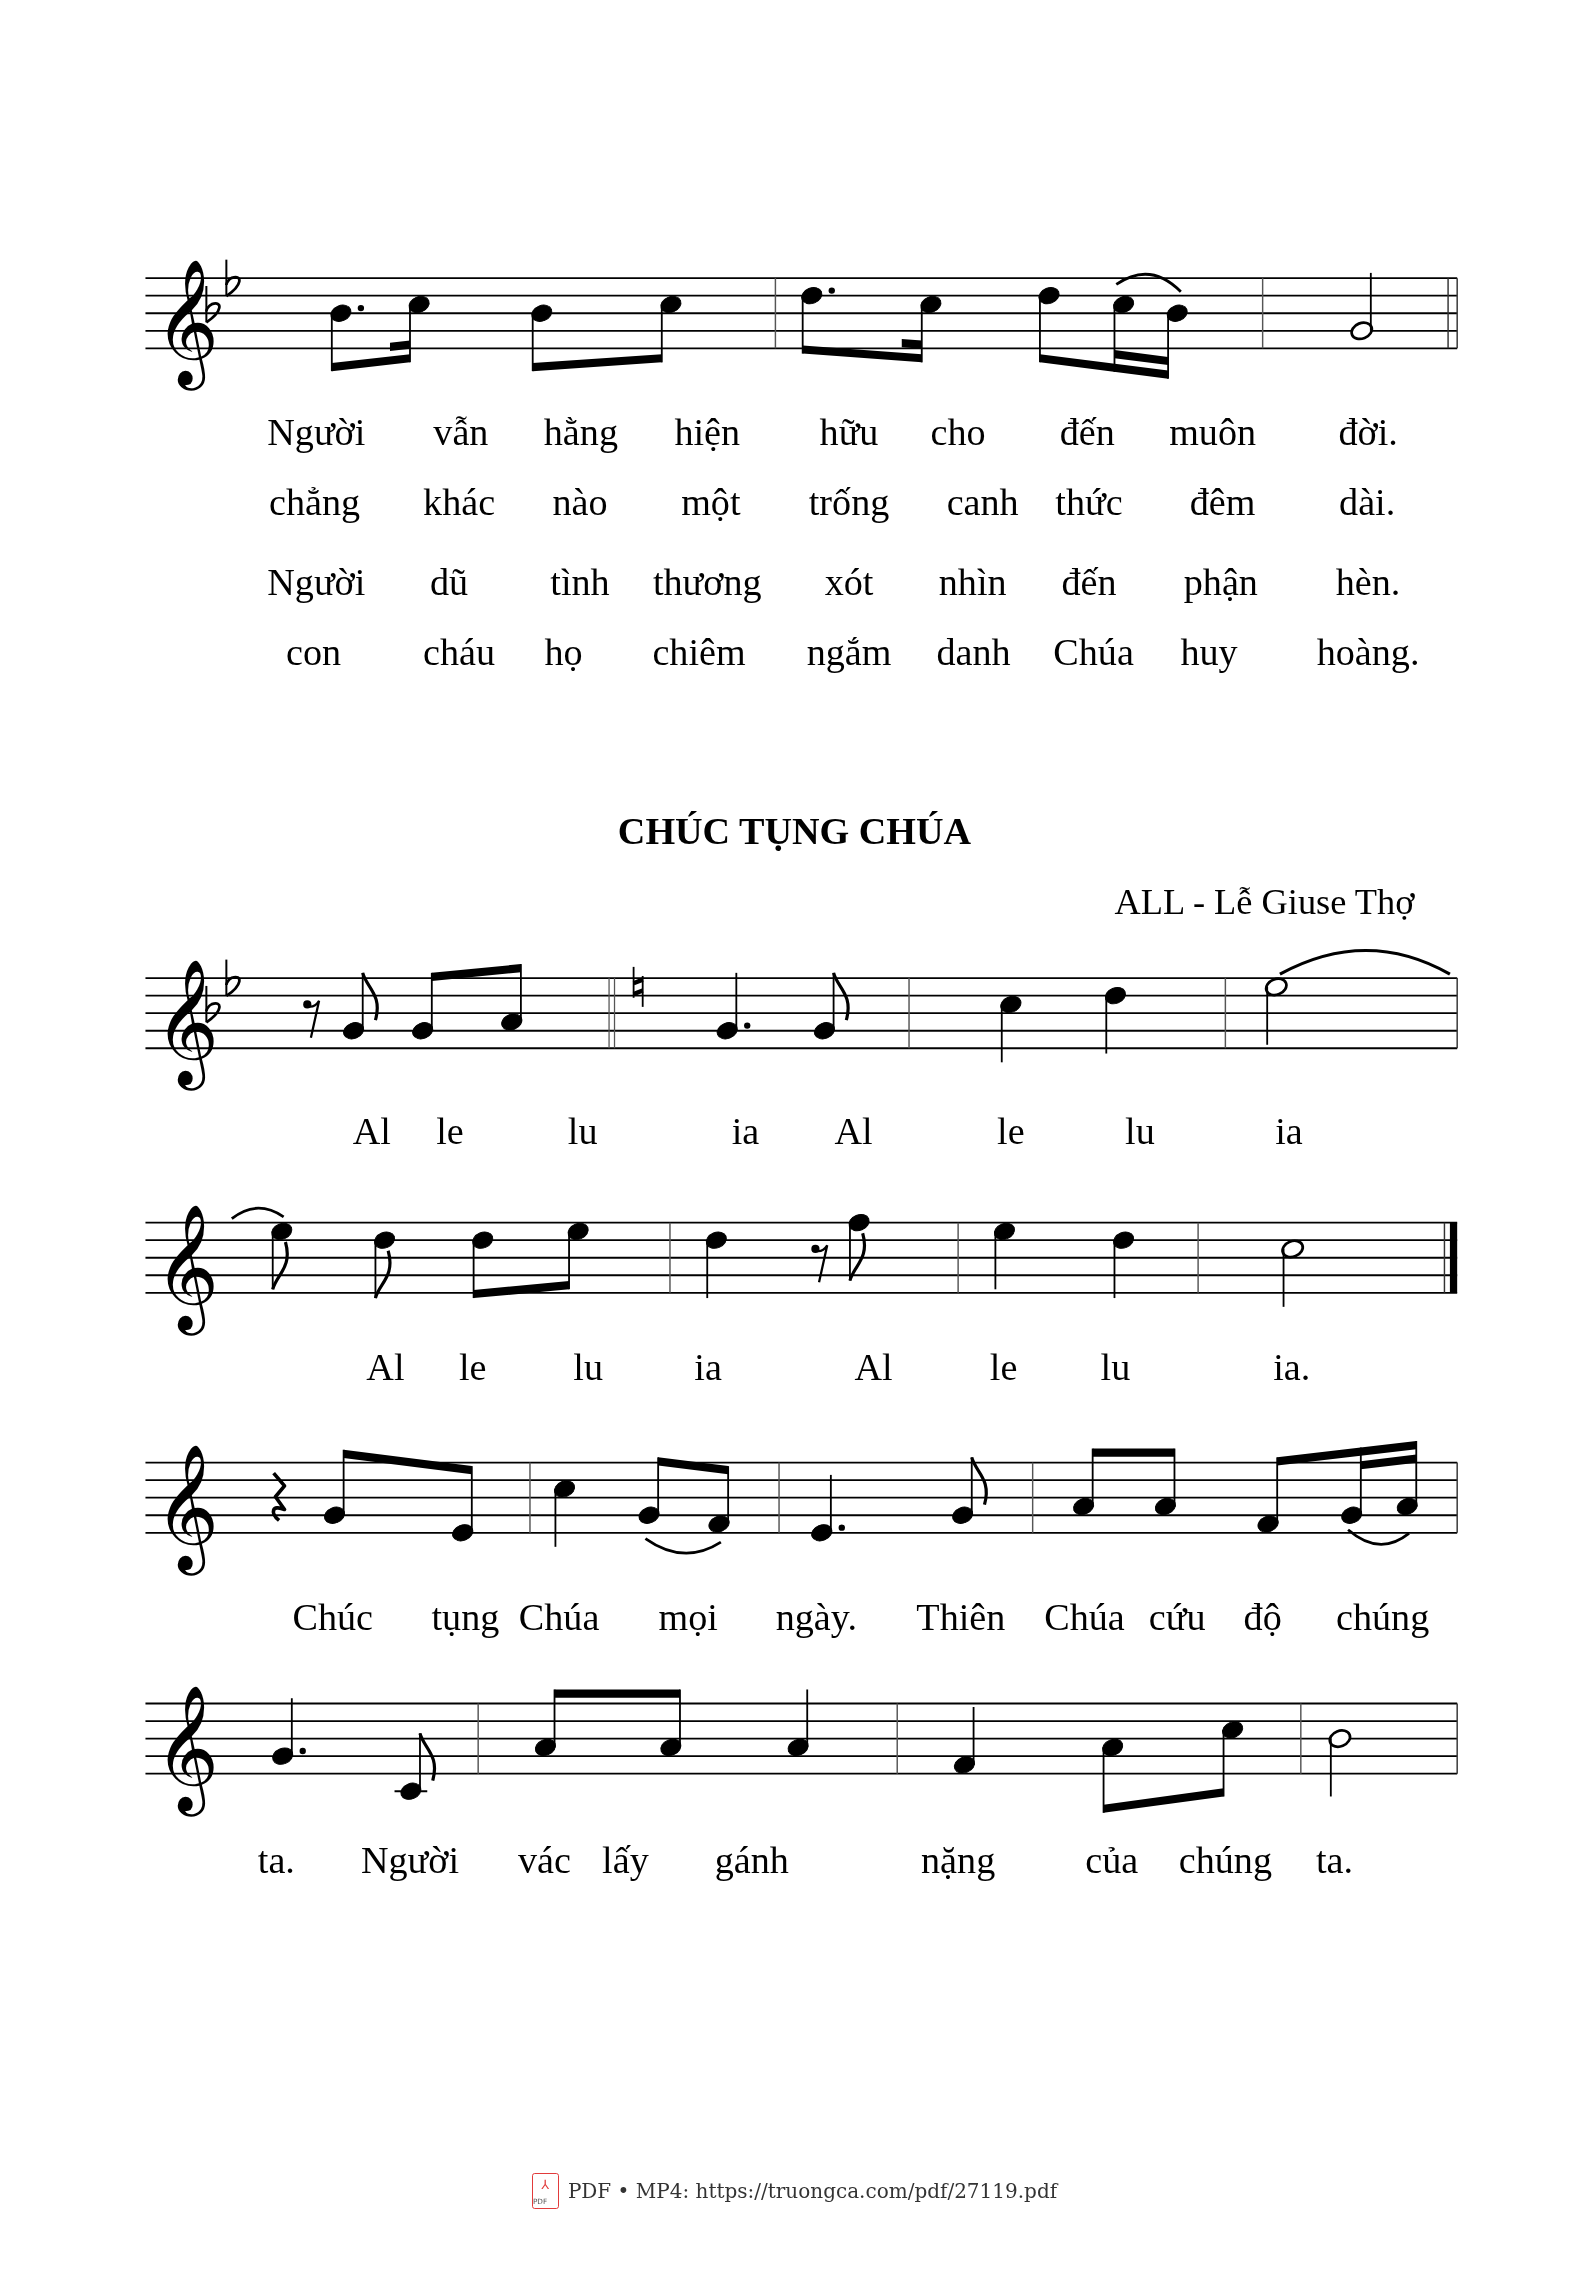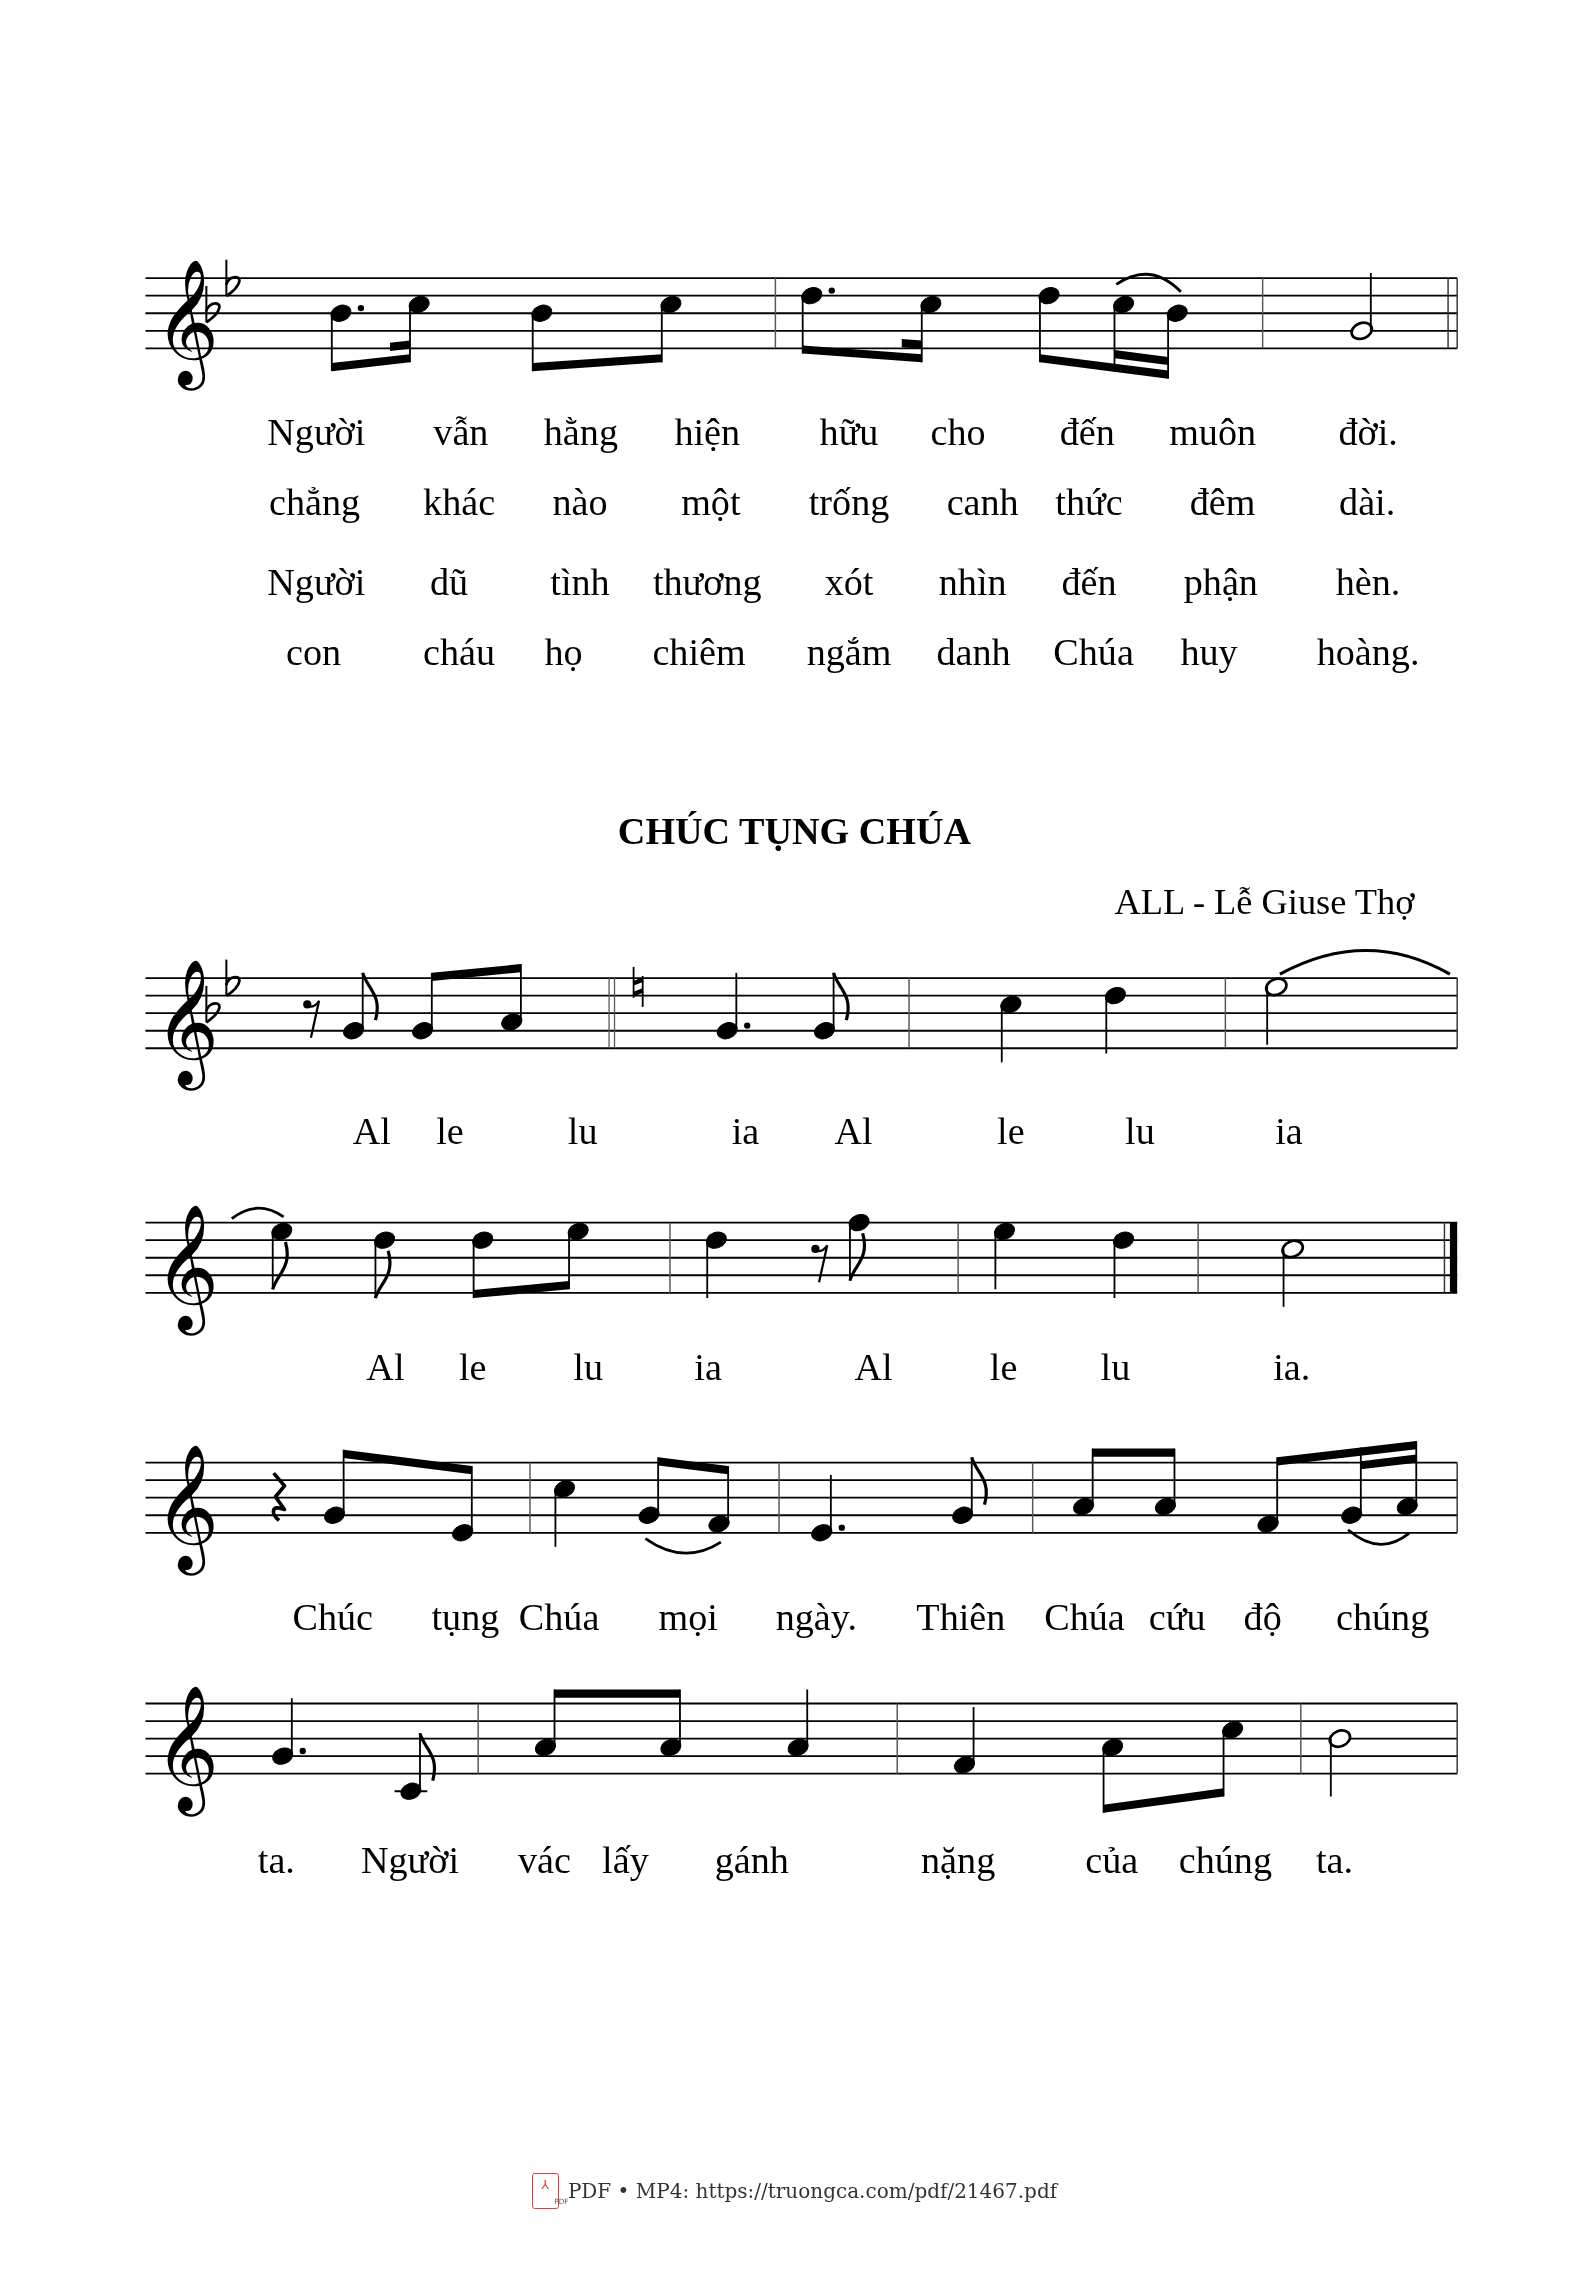--- a/index.html
+++ b/index.html
@@ -4,21 +4,21 @@
 <style>
   html, body { margin: 0; padding: 0; background: #ffffff; }
   body { width: 1589px; height: 2288px; position: relative; overflow: hidden; font-family: "Liberation Serif", "DejaVu Serif", serif; color: #000; }
   #score { position: absolute; left: 0; top: 0; width: 1589px; height: 2288px; }
   .lyric { font-family: "Liberation Serif", "DejaVu Serif", serif; font-size: 42px; fill: #000; }
   .title { font-family: "Liberation Serif", "DejaVu Serif", serif; font-size: 42px; font-weight: bold; }
   .author { font-family: "Liberation Serif", "DejaVu Serif", serif; font-size: 40px; }
   #footer { position: absolute; left: 0; top: 2169px; width: 1589px; height: 44px; display: flex; justify-content: center; align-items: center; gap: 9px; }
   #footer .pdf-icon { width: 27px; height: 36px; border: 1.8px solid #e23b3b; border-radius: 2.7px; position: relative; box-sizing: border-box; background: #fff; }
   #footer .pdf-icon .glyph { position: absolute; top: 2.7px; left: 0; width: 100%; text-align: center; color: #e23b3b; font-size: 12.7px; font-family: "DejaVu Sans", sans-serif; }
-  #footer .pdf-icon .lbl { position: absolute; bottom: 1.8px; left: 0; width: 100%; text-align: center; color: #555; font-size: 7.3px; font-family: "DejaVu Sans", sans-serif; margin-left: 16px; }
+  #footer .pdf-icon .lbl { position: absolute; bottom: 1.8px; left: 0; width: 100%; text-align: left; color: #555; font-size: 7.3px; font-family: "DejaVu Sans", sans-serif; }
   #footer .text { font-family: "DejaVu Serif", "Liberation Serif", serif; font-size: 20px; color: #333; }
 </style>
 </head>
 <body>
 
 <svg id="score" xmlns="http://www.w3.org/2000/svg" width="1589" height="2288" viewBox="0 0 1748 2517">
   <rect x="0" y="0" width="1748" height="2517" fill="#ffffff"></rect>
   <g id="staves-layer">
       <g>
         <line x1="160" y1="306" x2="1603" y2="306" stroke="#000" stroke-width="2"></line>
@@ -435,15 +435,15 @@
     </g>
   <text id="song-title" class="title" text-anchor="middle" x="874" y="928">CHÚC TỤNG CHÚA</text>
   <text id="song-author" class="author" text-anchor="end" x="1556" y="1006">ALL - Lễ Giuse Thợ</text>
 </svg>
 
 <div id="footer">
   <div class="pdf-icon">
     <span class="glyph">⅄</span>
     <span class="lbl">PDF</span>
   </div>
-  <span class="text">PDF • MP4: https://truongca.com/pdf/21467.pdf</span>
+  <span class="text">PDF • MP4: https://truongca.com/pdf/27119.pdf</span>
 </div>
 
 
 </body></html>

